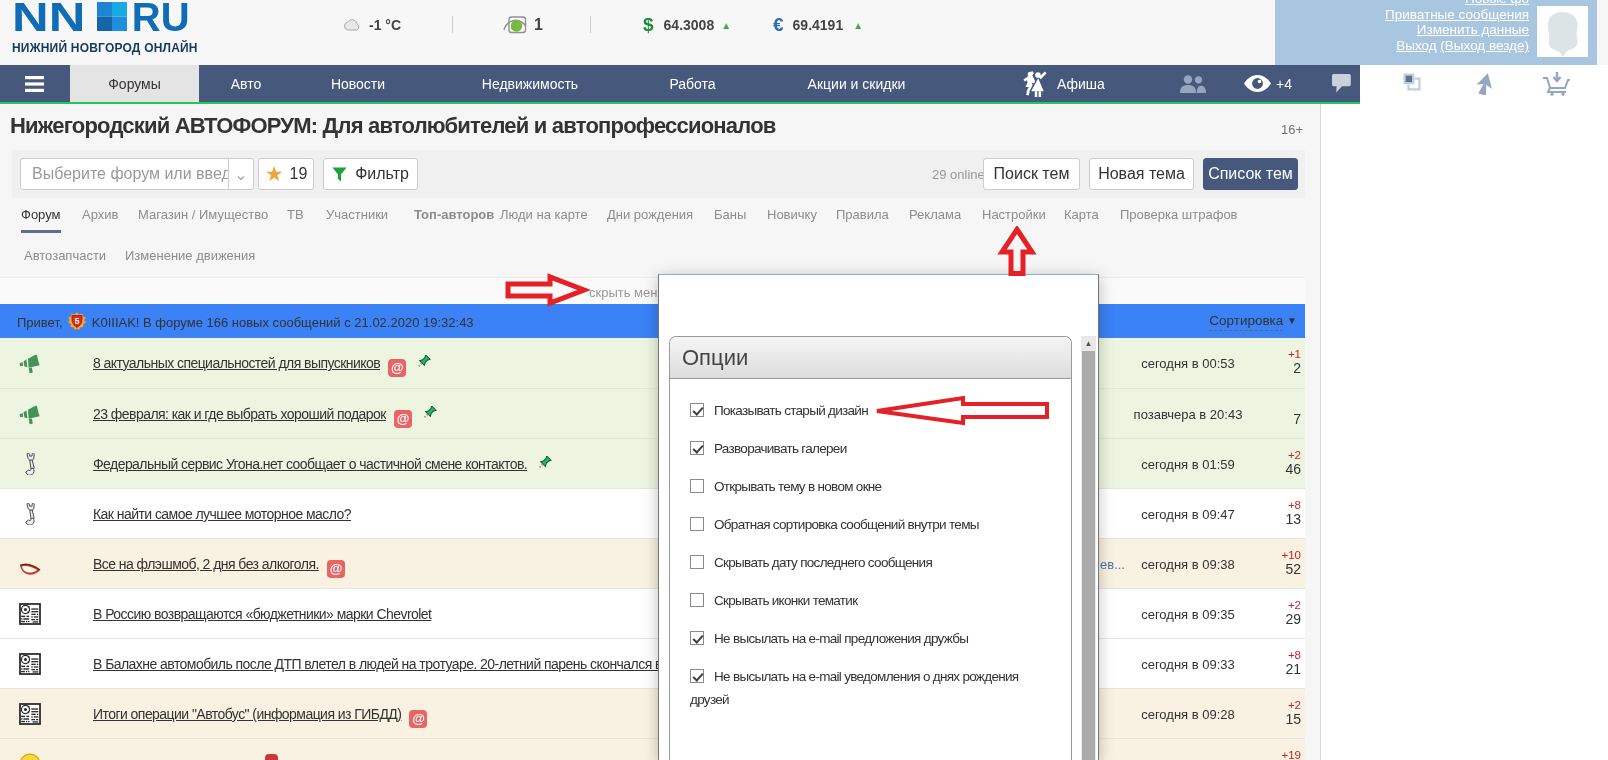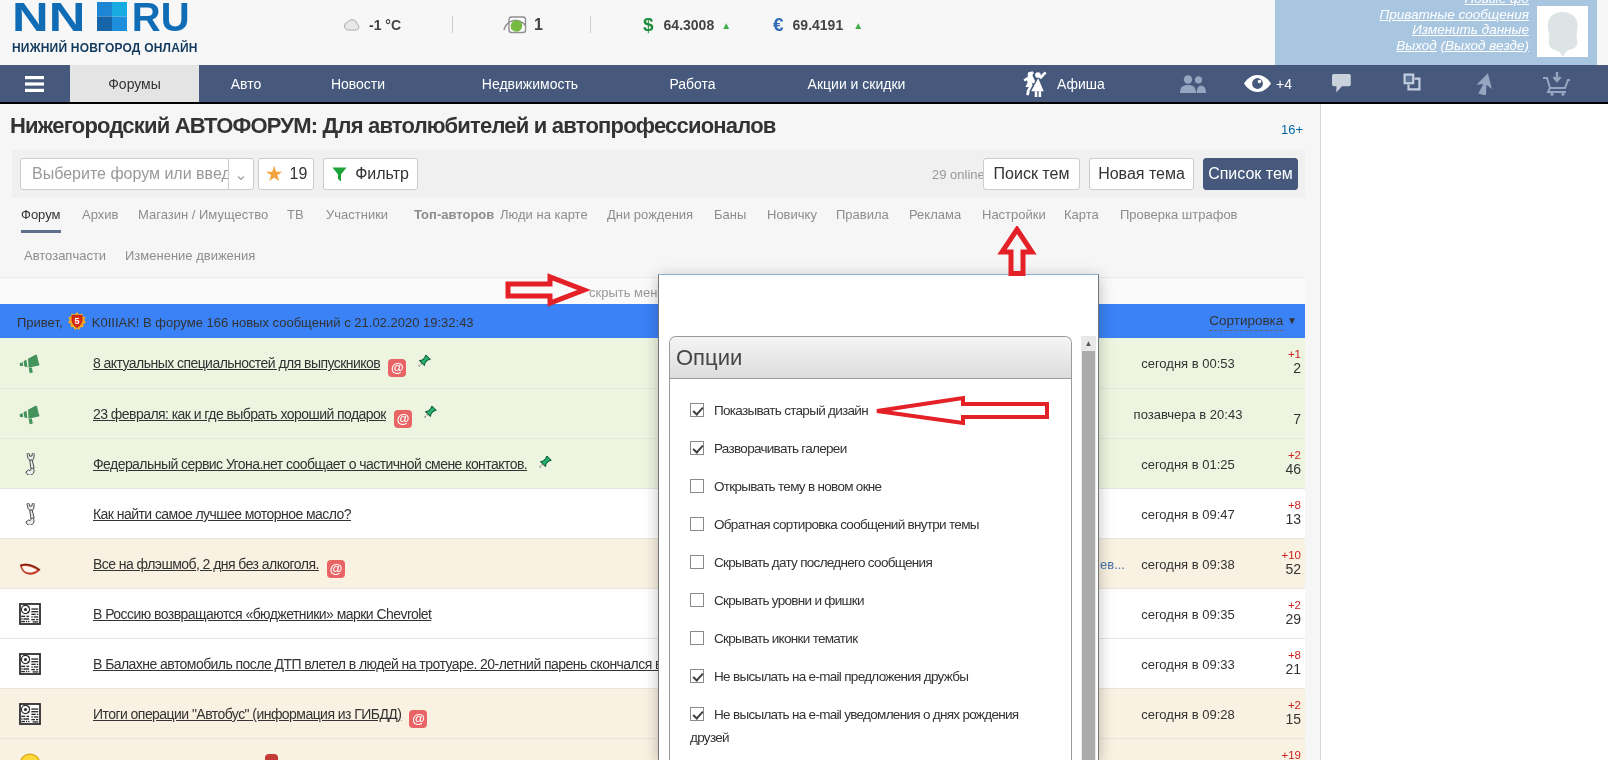--- a/index.html
+++ b/index.html
@@ -10,29 +10,29 @@
 .logo { position:absolute; left:12px; top:2px; }
 .logo-row { display:flex; align-items:flex-start; height:31px; }
 .logo-nn { color:#0f6cb5; font-size:40px; font-weight:bold; line-height:30px; display:inline-block; transform:scaleX(1.27); transform-origin:0 50%; }
 .logo-ru { color:#0f6cb5; font-size:40px; font-weight:bold; line-height:30px; display:inline-block; }
 .logo-sq { width:30px; height:29px; margin-left:27px; margin-right:5px; position:relative; top:0px; }
 .logo-sub { color:#123a5e; font-size:12px; font-weight:bold; letter-spacing:0.2px; margin-top:8px; }
 .hinfo { position:absolute; top:0; height:50px; display:flex; align-items:center; color:#555; font-size:14px; }
 .hsep { position:absolute; top:16px; width:1px; height:17px; background:#ccc; }
 #userbox { position:absolute; left:1275px; top:0; width:322px; height:65px; background:#a9c6e1; }
 #userbox .links { position:absolute; right:68px; top:-9px; text-align:right; font-size:13.5px; line-height:15.5px; }
-#userbox .links a { color:#fff; text-decoration:underline;font-style:italic; }
+#userbox .links a { color:#fff; text-decoration:underline; }
 #avatar { position:absolute; left:262px; top:6px; width:51px; height:51px; background:#fff; }
-#nav { position:absolute; left:0; top:65px; width:1608px; height:39px; background:#46597c; border-bottom:2px solid #000000; }
+#nav { position:absolute; left:0; top:65px; width:1360px; height:39px; background:#46597c; border-bottom:2px solid #22c55e; }
 .nav-item { position:absolute; top:0; height:37px; display:flex; align-items:center; justify-content:center; color:#fff; font-size:14px; }
 #nav .active { background:#e4e4e5; color:#333; }
 #main { position:absolute; left:0; top:104px; width:1320px; height:656px; background:#f6f6f7; }
 #sidebar { position:absolute; left:1320px; top:104px; width:288px; height:656px; background:#fff; border-left:1px solid #d7d7d7; }
 h1 { position:absolute; left:10px; top:113px; font-size:22px; letter-spacing:-0.8px; font-weight:bold; color:#333; width:1200px; }
-#age { position:absolute; left:1281px; top:122px; font-size:13px; color:#0369a1; }
+#age { position:absolute; left:1281px; top:122px; font-size:13px; color:#737373; }
 #toolbar { position:absolute; left:12px; top:150px; width:1293px; height:48px; background:#f0f0f1; }
 .tbtn { position:absolute; top:8px; height:32px; background:#fff; border:1px solid #ccc; border-radius:3px; display:flex; align-items:center; justify-content:center; font-size:16px; color:#333; }
 #selbox { left:8px; width:234px; }
 #selbox .txt { position:absolute; left:11px; top:6px; width:196px; overflow:hidden; white-space:nowrap; color:#999; font-size:16px; }
 #selbox .chev { position:absolute; right:0; top:0; width:25px; height:30px; border-left:1px solid #ccc; display:flex; align-items:center; justify-content:center; color:#aaa; }
 #tabs1, #tabs2 { position:absolute; left:0; font-size:13px; color:#8d8d8d; width:1305px; height:22px; }
 #tabs1 { top:207px; }
 #tabs2 { top:248px; }
 #tabs1 span, #tabs2 span { position:absolute; top:0; white-space:nowrap; }
 #tabs1 .on { color:#333; padding-bottom:8px; border-bottom:3px solid #5f6e8c; }
@@ -59,21 +59,21 @@
 .pin { display:inline-block; vertical-align:-3px; margin-left:10px; }
 .uname { position:absolute; left:1100px; top:18px; font-size:13px; color:#4a76a8; }
 #popup { position:absolute; left:658px; top:274px; width:441px; height:486px; background:#fff; border:1px solid #747678; border-top:1px solid #88b3d6; box-shadow:0 3px 14px rgba(0,0,0,0.25); }
 #ptitle { position:absolute; left:0; top:0; width:439px; height:30px; background:#e8eaed; }
 #ptxt { position:absolute; left:26px; top:8px; font-size:12.5px; color:#333; }
 .wbtn { position:absolute; top:9px; }
 #paddr { position:absolute; left:0; top:30px; width:439px; height:30px; background:#f5f6f7; border-bottom:1px solid #e2e3e4; }
 #purl { position:absolute; left:40px; top:7px; font-size:14px; color:#55595e; white-space:nowrap; }
 #pbody { position:absolute; left:0; top:61px; width:439px; height:424px; background:#fff; }
 #panel { position:absolute; left:10px; top:0px; width:403px; height:430px; border:1px solid #9b9b9b; border-radius:7px 7px 0 0; border-bottom:none; background:#fff; }
-#panelhead { height:42px; background:linear-gradient(#f5f5f5,#dcdcdc); border-bottom:1px solid #9b9b9b; border-radius:7px 7px 0 0; font-size:22px; color:#444; padding:8px 0 0 6px; }
+#panelhead { height:42px; background:linear-gradient(#f5f5f5,#dcdcdc); border-bottom:1px solid #9b9b9b; border-radius:7px 7px 0 0; font-size:22px; color:#444; padding:8px 0 0 12px; }
 .opt { position:relative; padding:0 0 0 24px; margin:18px 0 0 20px; font-size:13.5px; letter-spacing:-0.7px; color:#333; line-height:20px; width:378px; }
 .opt:first-child { margin-top:22px; }
 .cb { position:absolute; left:0; top:2px; width:14px; height:14px; background:#fff; border:1px solid #8a8a8a; }
 .cb.on::after { content:""; position:absolute; left:2px; top:2.5px; width:8px; height:4px; border-left:2px solid #3f3f3f; border-bottom:2px solid #3f3f3f; transform:rotate(-48deg); }
 #pscroll { position:absolute; right:2px; top:0; width:15px; height:424px; background:#e8e8e8; }
 #psup { position:absolute; top:0; left:0; width:15px; height:15px; font-size:8px; color:#555; text-align:center; line-height:15px; }
 #psthumb { position:absolute; top:15px; left:1px; width:13px; height:409px; background:#ababab; }
 #shield { display:inline-block; width:18px; height:20px; vertical-align:-5px; margin:0 2px; }
 </style>
 </head>
@@ -329,21 +329,21 @@
         <div class="num">7</div>
       </span>
     </div>
   <div class="row bg-green">
       <svg class="ico" width="22" height="22">
         <use href="#s-wrench"></use>
       </svg>
       <span class="title"><a href="#">Федеральный сервис Угона.нет сообщает о частичной смене контактов.</a><svg class="pin" width="16" height="16">
           <use href="#s-pin"></use>
         </svg></span>
-      <span class="date">сегодня в 01:25</span>
+      <span class="date">сегодня в 01:59</span>
       <span class="cnt">
         <div class="plus">+2</div>
         <div class="num">46</div>
       </span>
     </div>
   <div class="row bg-white">
       <svg class="ico" width="22" height="22">
         <use href="#s-wrench"></use>
       </svg>
       <span class="title"><a href="#">Как найти самое лучшее моторное масло?</a></span>
@@ -411,21 +411,20 @@
 <div id="popup">
   <div id="pbody">
     <div id="panel">
       <div id="panelhead">Опции</div>
       <div id="panelbody">
         <div class="opt"><span class="cb on"></span><span class="ot">Показывать старый дизайн</span></div>
         <div class="opt"><span class="cb on"></span><span class="ot">Разворачивать галереи</span></div>
         <div class="opt"><span class="cb"></span><span class="ot">Открывать тему в новом окне</span></div>
         <div class="opt"><span class="cb"></span><span class="ot">Обратная сортировка сообщений внутри темы</span></div>
         <div class="opt"><span class="cb"></span><span class="ot">Скрывать дату последнего сообщения</span></div>
-        <div class="opt"><span class="cb"></span><span class="ot">Скрывать уровни и фишки</span></div>
         <div class="opt"><span class="cb"></span><span class="ot">Скрывать иконки тематик</span></div>
         <div class="opt"><span class="cb on"></span><span class="ot">Не высылать на e-mail предложения дружбы</span></div>
         <div class="opt"><span class="cb on"></span><span class="ot">Не высылать на e-mail уведомления о днях рождения <span style="display:block;margin-left:-24px;margin-top:3px;">друзей</span></span></div>
       </div>
     </div>
     <div id="pscroll">
         <div id="psup">▲</div>
         <div id="psthumb"></div>
       </div>
   </div>

